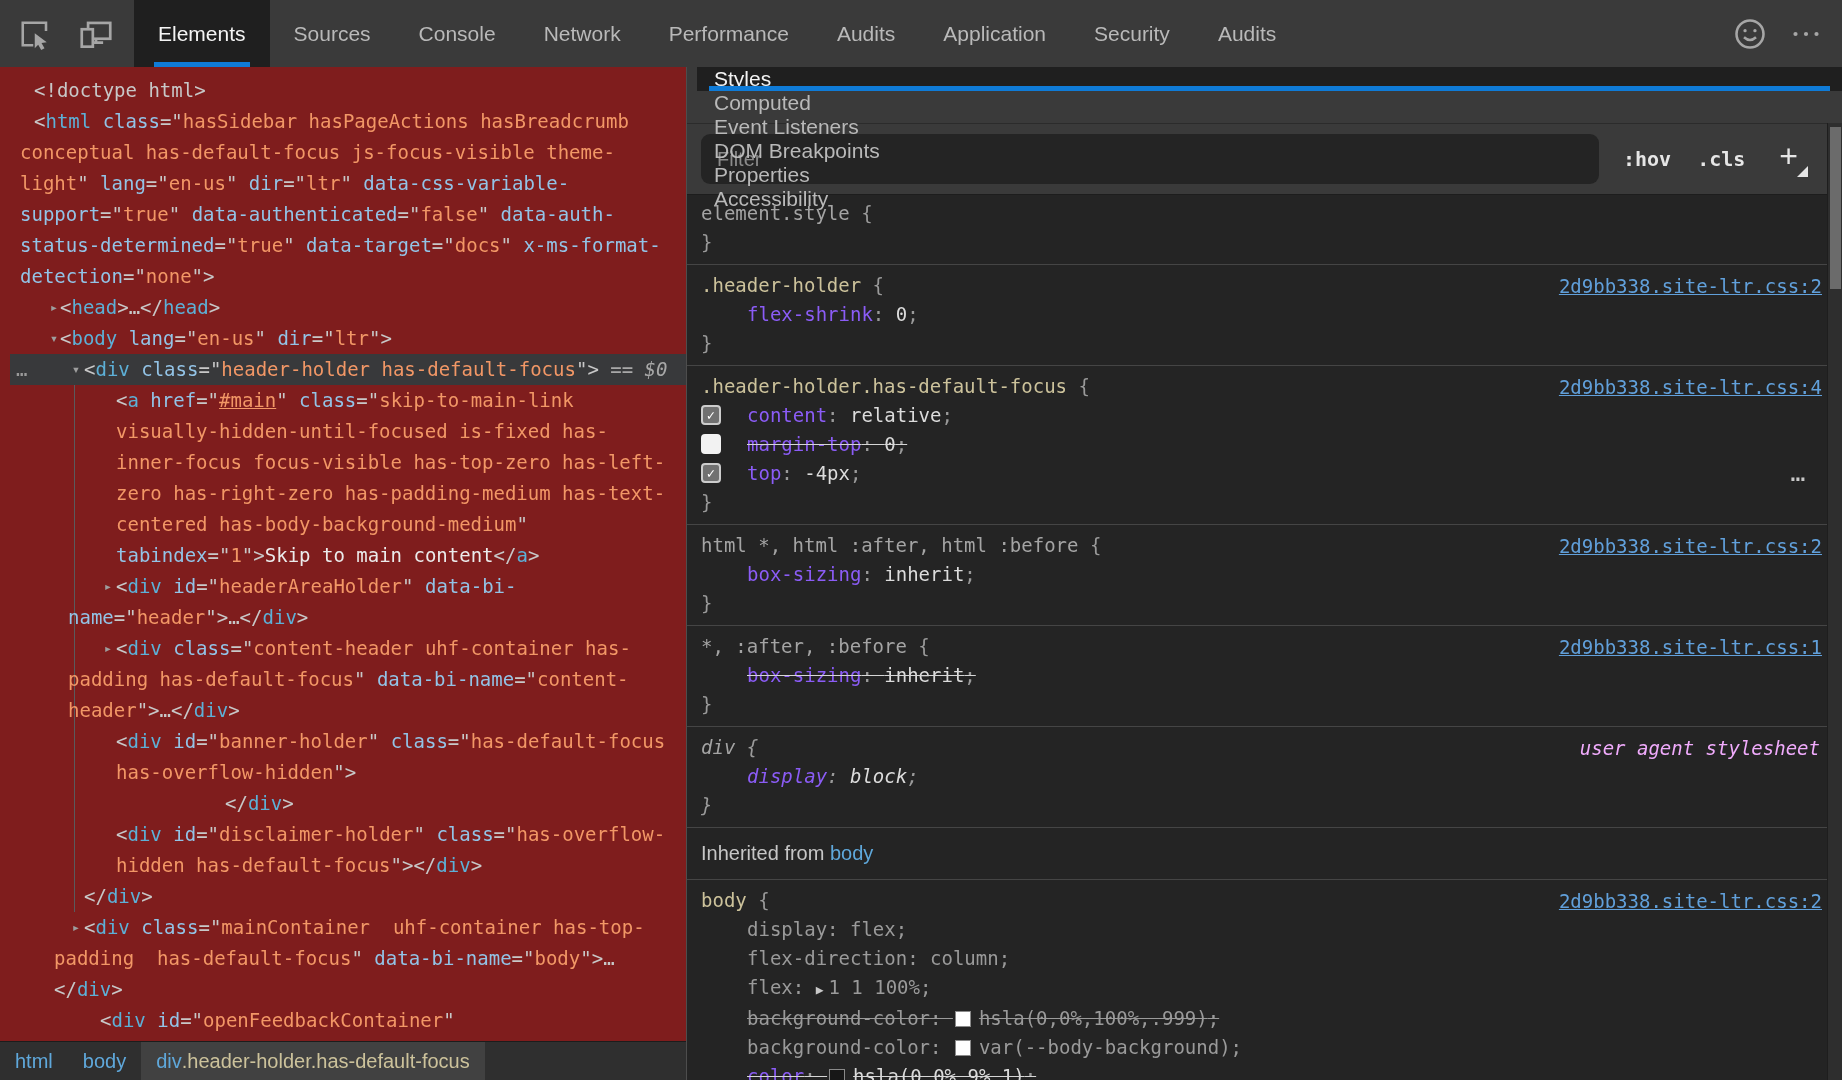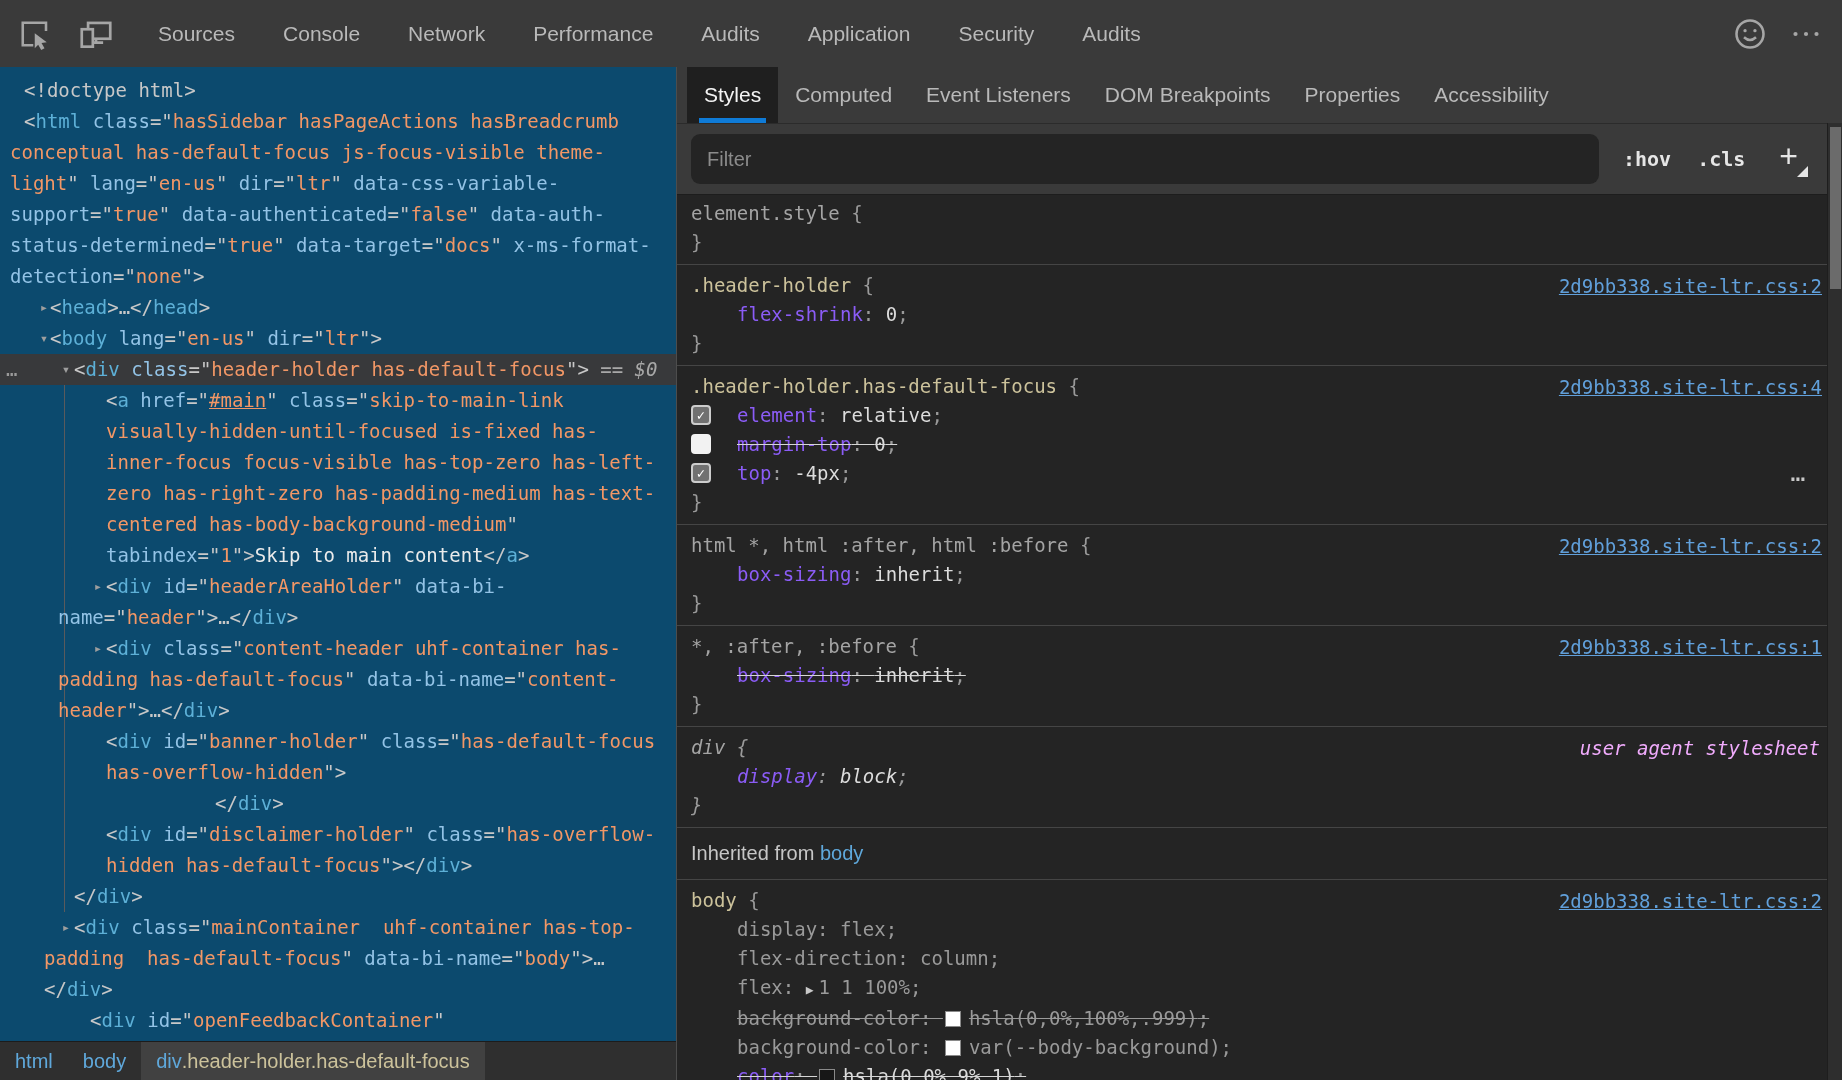--- a/index.html
+++ b/index.html
@@ -12,21 +12,21 @@
   .icon-btn{width:40px;height:40px;display:flex;align-items:center;justify-content:center;cursor:pointer;}
   .icon-btn svg{stroke:#a6a6a6;fill:none;stroke-width:1.7;}
   .tabs{display:flex;align-items:stretch;margin-left:8px;}
   .tab{padding:0 24px;display:flex;align-items:center;color:#b9b9b9;font-size:21px;position:relative;cursor:pointer;}
   .tab.active{background:#1f1f1f;color:#f4f4f4;}
   .tab.active::after{content:"";position:absolute;left:20px;right:20px;bottom:0;height:5px;background:#0f7bd7;}
   .toolbar-right{margin-left:auto;display:flex;align-items:center;gap:16px;padding-right:16px;}
 
   
   .content{display:flex;height:1013px;}
-  .left-panel{width:676px;position:relative;overflow:hidden;background:#0c4a6e;}
+  .left-panel{width:676px;position:relative;overflow:hidden;background:#7f1d1d;padding-left:10px;}
   .right-panel{flex:1;position:relative;background:#242424;border-left:1px solid #4d4d4d;}
 
   
   .dom-tree{position:relative;font-family:"DejaVu Sans Mono",monospace;font-size:19px;line-height:31px;
             padding-top:8px;color:#c8c8c8;height:100%;}
   .row{position:relative;white-space:pre-wrap;word-wrap:break-word;padding-right:10px;cursor:default;}
   .row.selected{background:#38393b;}
   .arrow{position:absolute;top:0;width:20px;text-align:center;color:#9e9e9e;font-size:14px;cursor:pointer;}
   .marker{position:absolute;left:6px;top:0;color:#9a9a9a;}
   .t-pl{color:#c8c8c8;} .t-tg{color:#5db0d7;} .t-at{color:#93c3e6;} .t-st{color:#f29766;}
@@ -35,21 +35,21 @@
   .guide{position:absolute;left:64px;top:318px;height:527px;width:1px;background:#5a5a5c;}
 
   
   .status-bar{position:absolute;left:0;right:0;bottom:0;height:38px;background:#2f2f2f;
               border-top:1px solid #1c1c1c;display:flex;align-items:stretch;font-size:20px;z-index:5;}
   .crumb{display:flex;align-items:center;padding:0 15px;color:#5fa8db;cursor:pointer;white-space:nowrap;}
   .crumb.selected{background:#414141;}
   .crumb .rest{color:#ccc29b;}
 
   
-  .side-tabs{height:56px;background:#3a3a3a;display:flex;align-items:stretch;padding-left:10px;}
+  .side-tabs{height:56px;background:#3a3a3a;display:flex;align-items:stretch;padding-left:10px;flex-direction:column;}
   .side-tabs .tab{font-size:21px;padding:0 17px;}
   .side-tabs .tab.active::after{left:12px;right:12px;height:5px;}
 
   
   .filter-row{height:70px;background:#3a3a3a;border-top:1px solid #2b2b2b;border-bottom:1px solid #1d1d1d;
               display:flex;align-items:center;padding:0 14px;}
   .filter-input{flex:1;height:50px;background:#242424;border:none;outline:none;border-radius:9px;
                 color:#d0d0d0;font-size:20px;padding:0 16px;margin-right:24px;font-family:"Liberation Sans",sans-serif;}
   .filter-input::placeholder{color:#8b8b8b;}
   .pseudo-btn{font-family:"DejaVu Sans Mono",monospace;font-size:20px;font-weight:bold;color:#e6e6e6;
@@ -103,20 +103,21 @@
       </div>
       <div class="icon-btn">
         <svg width="38" height="38" viewBox="0 0 24 24">
           <rect x="7" y="5" width="14" height="10"></rect>
           <path d="M12 15 v2 M9.5 17.5 h7"></path>
           <rect x="3" y="9" width="7" height="11" fill="#3a3a3a"></rect>
         </svg>
       </div>
     </div>
     <div class="tabs">
+        <div class="tab active">Elements</div>
         <div class="tab">Sources</div>
         <div class="tab">Console</div>
         <div class="tab">Network</div>
         <div class="tab">Performance</div>
         <div class="tab">Audits</div>
         <div class="tab">Application</div>
         <div class="tab">Security</div>
         <div class="tab">Audits</div>
       </div>
     <div class="toolbar-right">
@@ -193,21 +194,21 @@
           </div>
           <div class="rule">
             <div class="sel-line"><span class="sel-match">.header-holder</span><span class="brace"> {</span></div>
             <span class="css-link">2d9bb338.site-ltr.css:2</span>
             <div class="prop"><span class="name">flex-shrink</span><span class="brace">: </span><span class="val">0</span><span class="brace">;</span></div>
             <div class="brace">}</div>
           </div>
           <div class="rule">
             <div class="sel-line"><span class="sel-match">.header-holder.has-default-focus</span><span class="brace"> {</span></div>
             <span class="css-link">2d9bb338.site-ltr.css:4</span>
-            <div class="prop"><span class="cb checked">✓</span><span class="name">element</span><span class="brace">: </span><span class="val">relative</span><span class="brace">;</span></div>
+            <div class="prop"><span class="cb checked">✓</span><span class="name">content</span><span class="brace">: </span><span class="val">relative</span><span class="brace">;</span></div>
             <div class="prop struck"><span class="cb unchecked"></span><span class="name">margin-top</span><span class="brace">: </span><span class="val">0</span><span class="brace">;</span></div>
             <div class="prop"><span class="cb checked">✓</span><span class="name">top</span><span class="brace">: </span><span class="val">-4px</span><span class="brace">;</span></div>
             <div class="brace">}</div>
             <span class="more-dots">⋯</span>
           </div>
           <div class="rule">
             <div class="sel-line"><span class="sel-dim">html *, html :after, html :before</span><span class="brace"> {</span></div>
             <span class="css-link">2d9bb338.site-ltr.css:2</span>
             <div class="prop"><span class="name">box-sizing</span><span class="brace">: </span><span class="val">inherit</span><span class="brace">;</span></div>
             <div class="brace">}</div>

